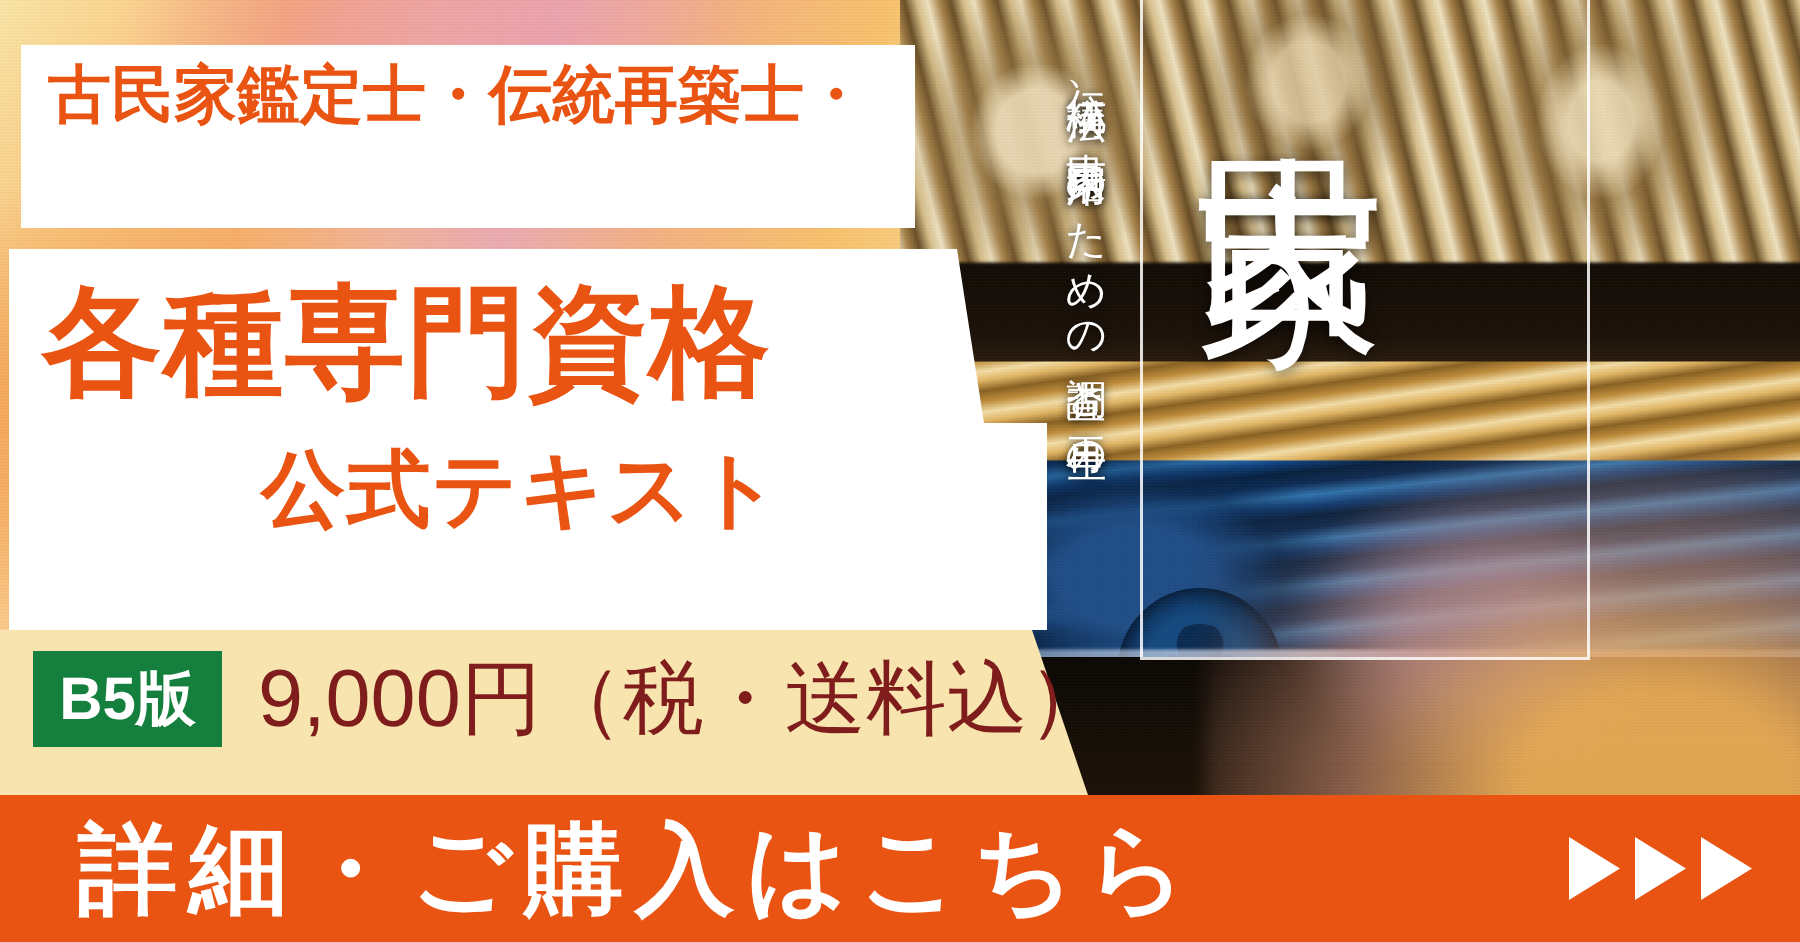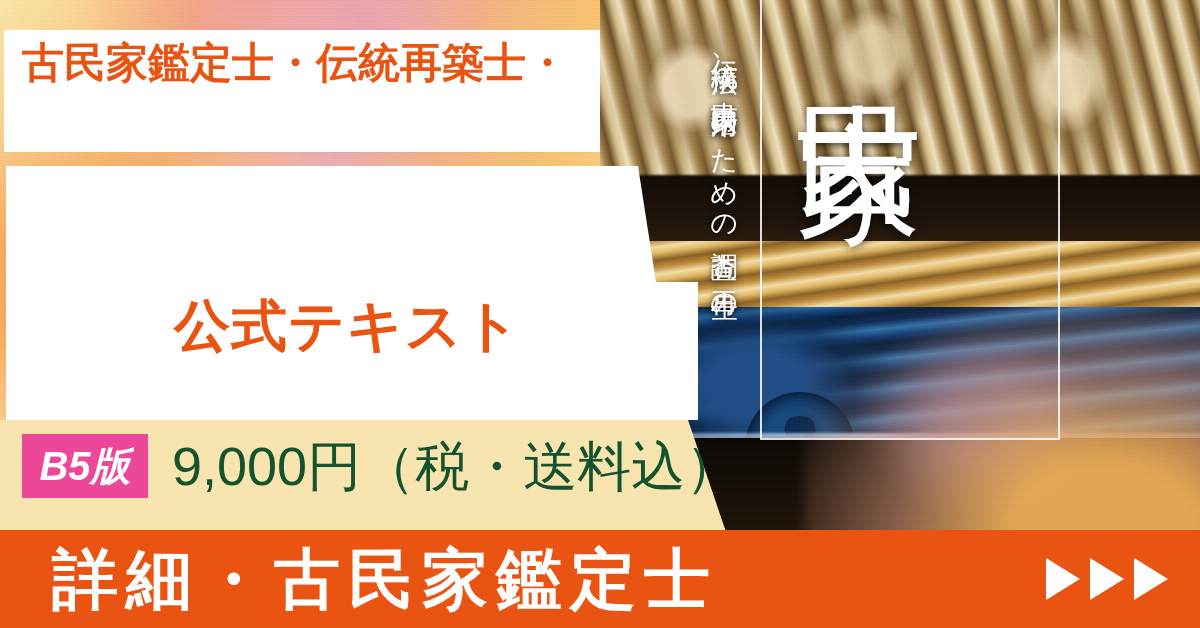--- a/index.html
+++ b/index.html
@@ -192,21 +192,21 @@
     left: 0; top: 0; width: 760px; height: 548px;
     opacity: .18;
     background-image:
       repeating-linear-gradient(0deg, rgba(255,255,255,.35) 0 1px, rgba(200,130,60,.22) 1px 2px),
       repeating-linear-gradient(90deg, rgba(255,255,255,.3) 0 1px, rgba(200,130,60,.18) 1px 2px);
   }
 
   
   .panel-head {
     position: absolute;
-    left: 4px; top: 30px;
+    left: 14px; top: 30px;
     width: 596px; height: 122px;
     background: #ffffff;
     clip-path: polygon(0 0, 628px 0, 628px 58px, 712px 58px, 712px 122px, 0 122px);
   }
   .head-line {
     position: absolute;
     left: 18px;
     color: #ea5413;
     font-size: 42px;
     font-weight: 700;
@@ -248,37 +248,36 @@
     position: absolute;
     left: 0; top: 420px;
     width: 726px; height: 112px;
     background: #f8e4ae;
     clip-path: polygon(0 0, 688px 0, 726px 112px, 0 112px);
   }
   .badge-b5 {
     position: absolute;
     left: 22px; top: 434px;
     width: 126px; height: 64px;
-    background: #ec4899;
+    background: #15803d;
     display: flex;
     align-items: center;
     justify-content: center;
-    font-style: italic;
   }
   .badge-b5-label {
     color: #ffffff;
     font-size: 40px;
     font-weight: 700;
     line-height: 1;
     letter-spacing: 0px;
   }
   .price-text {
     position: absolute;
     left: 172px; top: 434px;
-    color: #14532d;
+    color: #7f1d1d;
     font-size: 54px;
     font-weight: 400;
     line-height: 64px;
     white-space: nowrap;
     letter-spacing: 0px;
   }
 
   
   .cta-bar {
     position: absolute;
@@ -341,33 +340,34 @@
     <div class="cover-subtitle">伝統構法、古民家活用のための調査と再生の</div>
 
     <div class="cover-title">古民家</div>
   </div>
 
   <div class="panel-head">
     <div class="head-line head-line-1">古民家鑑定士・伝統再築士・</div>
   </div>
 
   <div class="panel-main">
+    <div class="main-line main-line-1">各種専門資格</div>
     <div class="main-line main-line-2">公式テキスト</div>
   </div>
 
   <div class="price-band"></div>
 
   <div class="badge-b5">
     <span class="badge-b5-label">B5版</span>
   </div>
 
   <div class="price-text">9,000円（税・送料込）</div>
 
   <div class="cta-bar">
-    <div class="cta-label">詳細・古民家鑑定士</div>
+    <div class="cta-label">詳細・ご購入はこちら</div>
     <div class="cta-arrows">
       <span class="arrow"></span>
       <span class="arrow"></span>
       <span class="arrow"></span>
     </div>
   </div>
 
 </div>
 
 </body></html>

